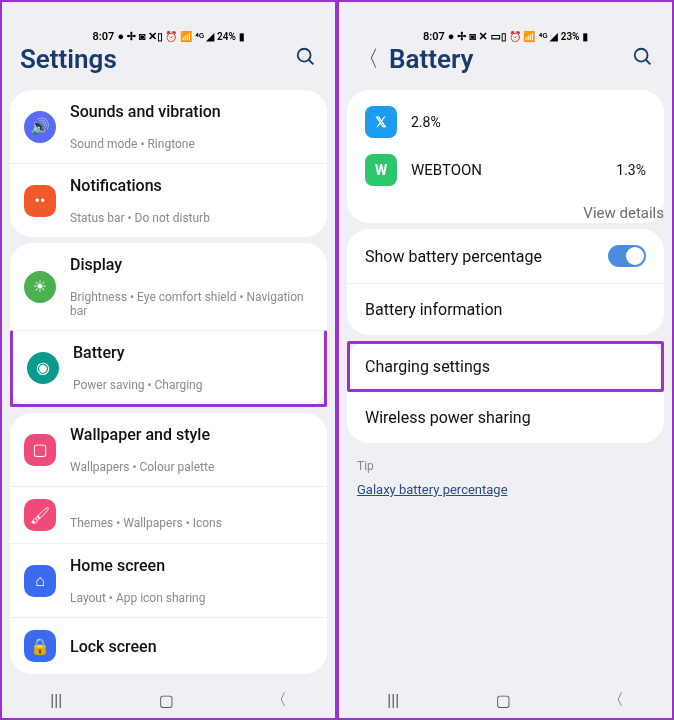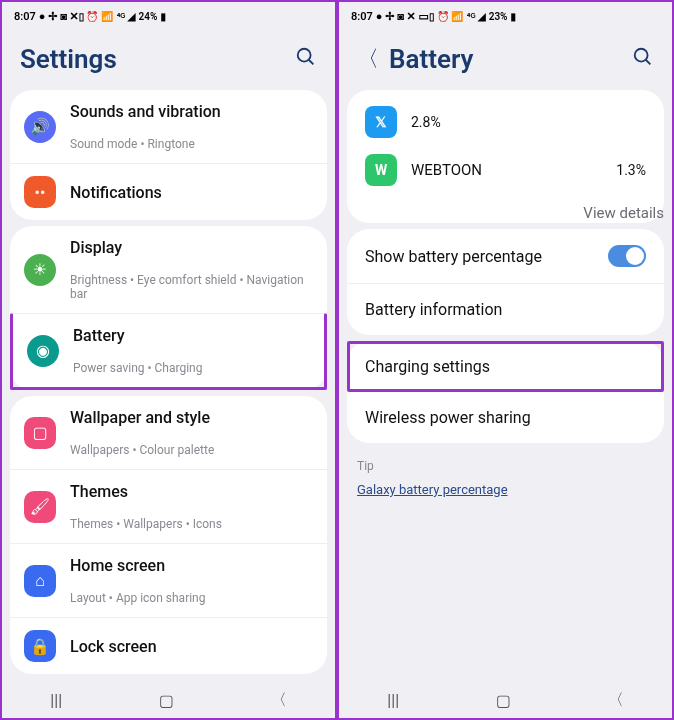--- a/index.html
+++ b/index.html
@@ -14,26 +14,27 @@
     width: 337px;
     height: 720px;
     background: #f0f0f4;
     border: 2px solid #9933cc;
     position: relative;
     overflow: hidden;
   }
   .statusbar {
     height: 28px;
     display: flex;
-    justify-content: flex-start;
+    justify-content: center;
     align-items: center;
     padding: 0 12px;
     font-size: 11px;
     font-weight: 600;
     color: #000;
+    margin-top: 20px;
   }
   .statusbar .left { display: flex; gap: 3px; align-items: center; }
   .statusbar .right { display: flex; gap: 3px; align-items: center; font-size: 10px; }
   .header {
     padding: 14px 18px 10px 18px;
     display: flex;
     align-items: center;
     justify-content: space-between;
   }
   .header .title {
@@ -196,20 +197,21 @@
         <div class="icon-circle" style="background:#5a6bf5">🔊</div>
         <div class="row-text">
           <div class="title2">Sounds and vibration</div>
           <div class="sub">Sound mode  •  Ringtone</div>
         </div>
       </div>
       <div class="row">
         <div class="icon-circle" style="background:#f05a2a;border-radius:10px">••</div>
         <div class="row-text">
           <div class="title2">Notifications</div>
+          <div class="sub">Status bar  •  Do not disturb</div>
         </div>
       </div>
     </div>
 
     <div class="card">
       <div class="row">
         <div class="icon-circle" style="background:#4cb050">☀</div>
         <div class="row-text">
           <div class="title2">Display</div>
           <div class="sub">Brightness  •  Eye comfort shield  •  Navigation bar</div>
@@ -228,21 +230,20 @@
       <div class="row">
         <div class="icon-circle" style="background:#f04a7a;border-radius:10px">▢</div>
         <div class="row-text">
           <div class="title2">Wallpaper and style</div>
           <div class="sub">Wallpapers  •  Colour palette</div>
         </div>
       </div>
       <div class="row">
         <div class="icon-circle" style="background:#f04a7a;border-radius:10px">🖌</div>
         <div class="row-text">
-          <div class="title2">Themes</div>
           <div class="sub">Themes  •  Wallpapers  •  Icons</div>
         </div>
       </div>
       <div class="row">
         <div class="icon-circle" style="background:#3a6af0;border-radius:10px">⌂</div>
         <div class="row-text">
           <div class="title2">Home screen</div>
           <div class="sub">Layout  •  App icon sharing</div>
         </div>
       </div>

